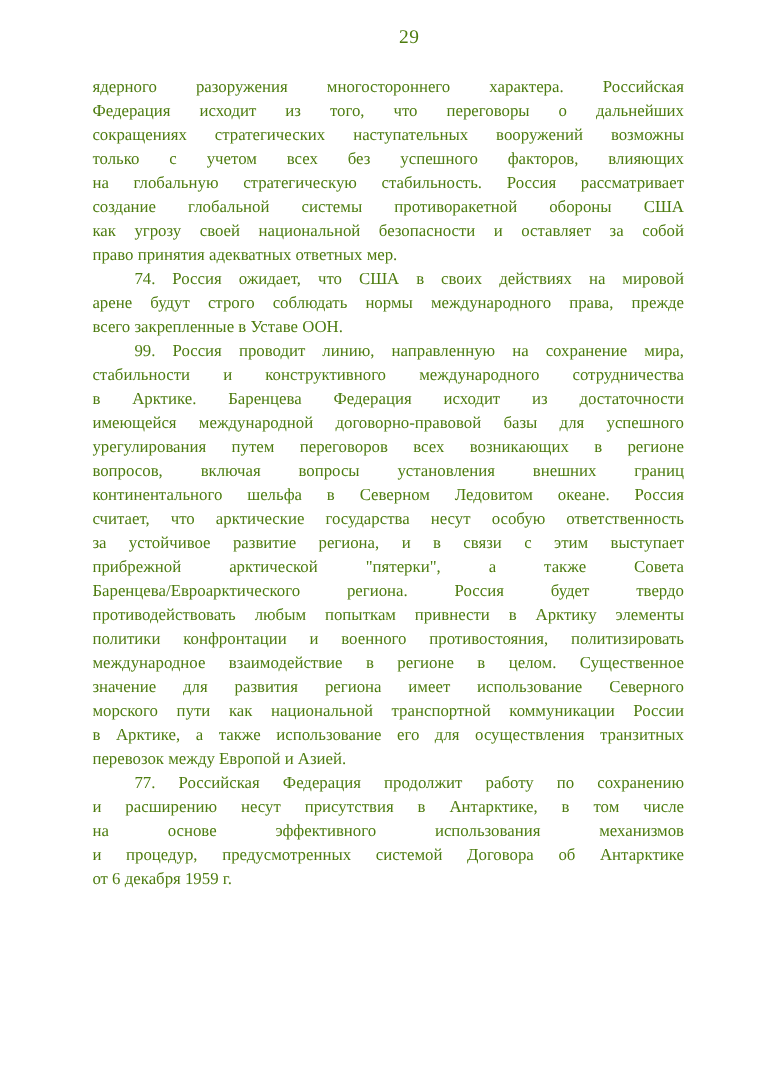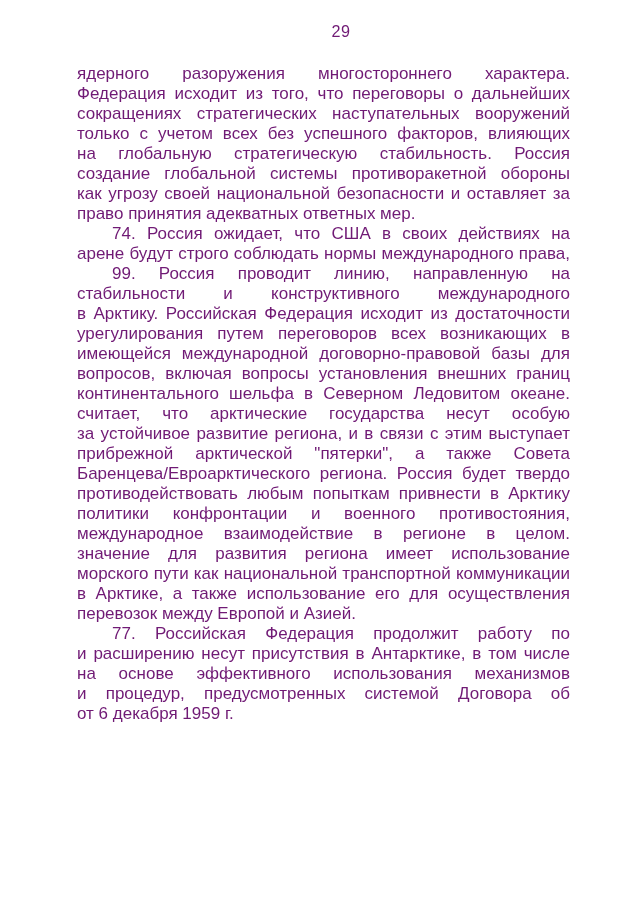--- a/index.html
+++ b/index.html
@@ -5,22 +5,22 @@
   html, body {
     margin: 0;
     padding: 0;
     background: #ffffff;
   }
   .sheet {
     position: relative;
     width: 640px;
     height: 905px;
     background: #ffffff;
-    color: #701a75;
-    font-family: Liberation Sans, sans-serif;
+    color: #4d7c0f;
+    font-family: Liberation Serif, serif;
     overflow: hidden;
   }
   .page-number {
     position: absolute;
     top: 22px;
     left: 0;
     width: 640px;
     text-align: center;
     transform: translateX(21px);
     font-size: 16.2px;
@@ -32,21 +32,21 @@
     left: 77px;
     width: 493px;
   }
   .paragraph {
     margin: 0;
     padding: 0;
   }
   .line {
     height: 20px;
     line-height: 20px;
-    font-size: 17px;
+    font-size: 14px;
     text-align: justify;
     text-align-last: justify;
     overflow: hidden;
   }
   .line.last {
     text-align: center;
     text-align-last: left;
   }
   .line.indent {
     text-indent: 35px;
@@ -64,27 +64,28 @@
         <div class="line">сокращениях стратегических наступательных вооружений возможны</div>
         <div class="line">только с учетом всех без успешного факторов, влияющих</div>
         <div class="line">на глобальную стратегическую стабильность. Россия рассматривает</div>
         <div class="line">создание глобальной системы противоракетной обороны США</div>
         <div class="line">как угрозу своей национальной безопасности и оставляет за собой</div>
         <div class="line last">право принятия адекватных ответных мер.</div>
       </div>
       <div class="paragraph">
         <div class="line indent">74. Россия ожидает, что США в своих действиях на мировой</div>
         <div class="line">арене будут строго соблюдать нормы международного права, прежде</div>
+        <div class="line last">всего закрепленные в Уставе ООН.</div>
       </div>
       <div class="paragraph">
         <div class="line indent">99. Россия проводит линию, направленную на сохранение мира,</div>
         <div class="line">стабильности и конструктивного международного сотрудничества</div>
-        <div class="line">в Арктику. Российская Федерация исходит из достаточности</div>
+        <div class="line">в Арктике. Баренцева Федерация исходит из достаточности</div>
+        <div class="line">имеющейся международной договорно-правовой базы для успешного</div>
         <div class="line">урегулирования путем переговоров всех возникающих в регионе</div>
-        <div class="line">имеющейся международной договорно-правовой базы для успешного</div>
         <div class="line">вопросов, включая вопросы установления внешних границ</div>
         <div class="line">континентального шельфа в Северном Ледовитом океане. Россия</div>
         <div class="line">считает, что арктические государства несут особую ответственность</div>
         <div class="line">за устойчивое развитие региона, и в связи с этим выступает</div>
         <div class="line">прибрежной арктической "пятерки", а также Совета</div>
         <div class="line">Баренцева/Евроарктического региона. Россия будет твердо</div>
         <div class="line">противодействовать любым попыткам привнести в Арктику элементы</div>
         <div class="line">политики конфронтации и военного противостояния, политизировать</div>
         <div class="line">международное взаимодействие в регионе в целом. Существенное</div>
         <div class="line">значение для развития региона имеет использование Северного</div>

